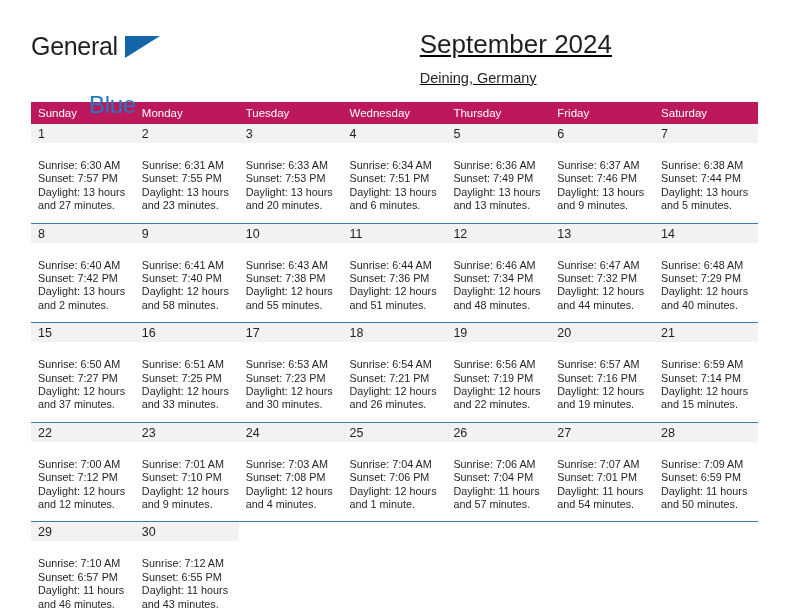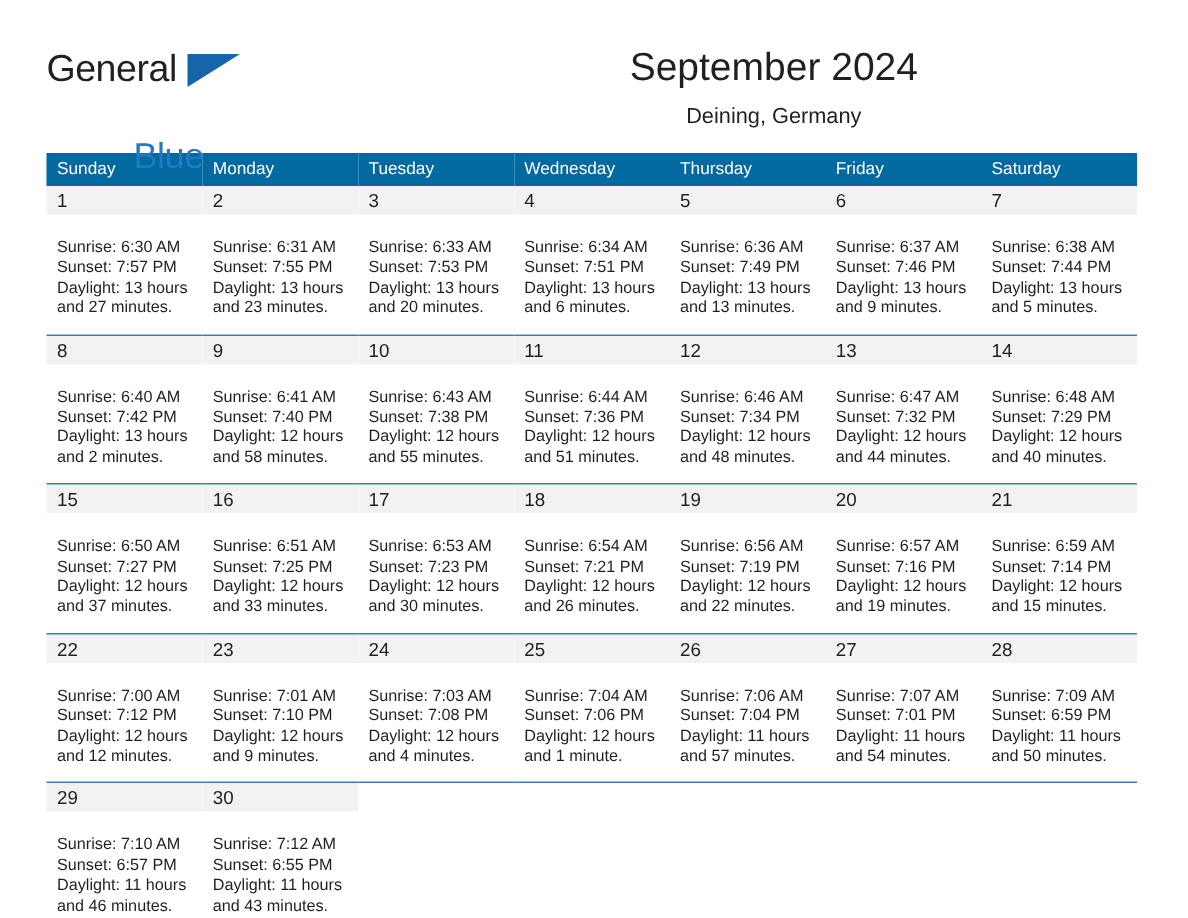--- a/index.html
+++ b/index.html
@@ -55,22 +55,23 @@
   .logo-triangle {
     position: absolute;
     left: 94px;
     top: 8px;
     width: 0;
     height: 0;
     border-left: 35px solid #1565a8;
     border-bottom: 22px solid transparent;
   }
   .title-block {
-    text-align: center;
+    text-align: left;
     padding-top: 2px;
+    text-decoration: underline;
   }
   .cal-title {
     font-size: 26px;
     color: #231f20;
     line-height: 1.15;
     font-weight: normal;
     margin: 0;
   }
   .cal-subtitle {
     font-size: 14.5px;
@@ -83,21 +84,21 @@
     padding: 0 34px 0 31px;
     margin-top: 16px;
     box-sizing: border-box;
   }
   table.calendar {
     width: 727px;
     border-collapse: collapse;
     table-layout: fixed;
   }
   table.calendar th {
-    background: #0369a1;
+    background: #be185d;
     color: #ffffff;
     font-size: 11.5px;
     font-weight: normal;
     text-align: left;
     padding: 5px 0 5px 7px;
     height: 20px;
     box-sizing: border-box;
   }
   table.calendar td {
     vertical-align: top;

